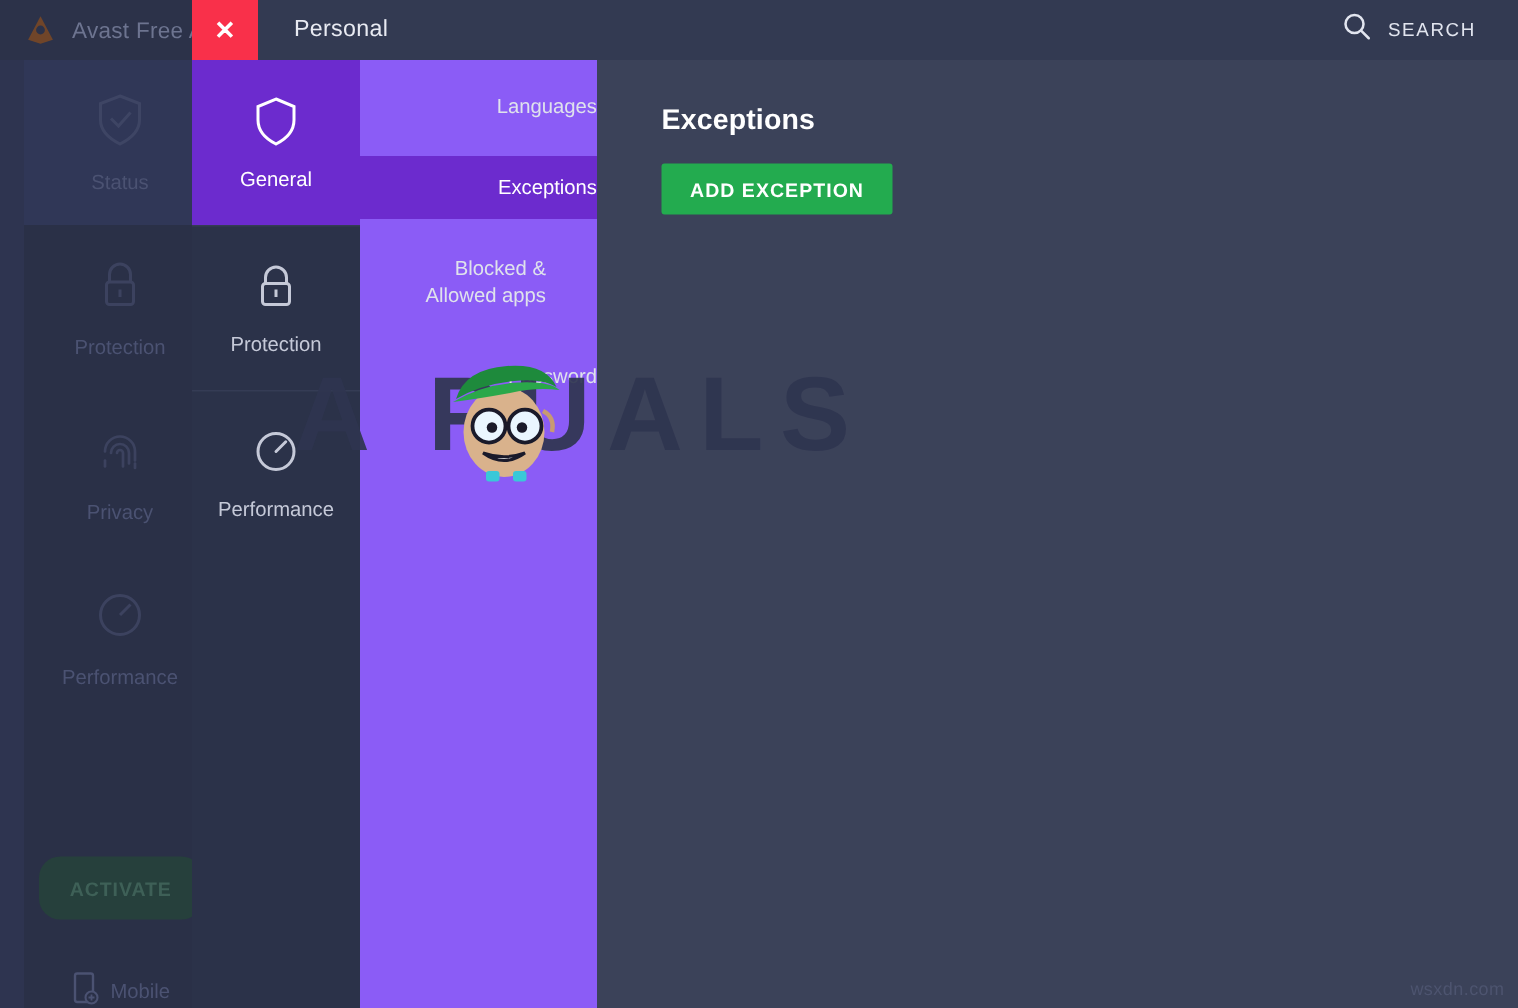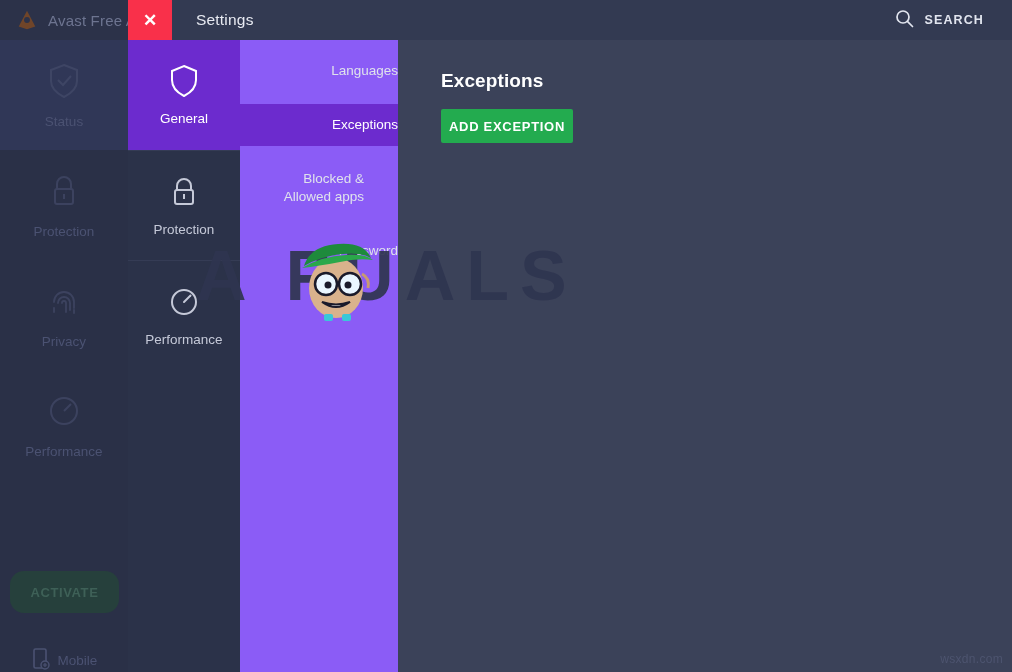--- a/index.html
+++ b/index.html
@@ -16,21 +16,21 @@
   .bg-titlebar {
     position: absolute; left: 0; top: 0; width: 1006px; height: 40px;
     background: #2c3249;
     display: flex; align-items: center; padding-left: 16px; gap: 10px;
   }
   .avast-logo { width: 22px; height: 22px; opacity: .55; }
   .bg-title {
     font-size: 15px; color: #6d7490; letter-spacing: .2px; white-space: nowrap;
   }
   .bg-sidebar {
-    position: absolute; left: 0; top: 40px; width: 129px; height: 632px;
+    position: absolute; left: 16px; top: 40px; width: 129px; height: 632px;
     background: #2a3047;
     border-right: 1px solid #343b55;
   }
   .bg-nav-item {
     position: relative; height: 110px;
     display: flex; flex-direction: column; align-items: center; justify-content: center;
     gap: 10px; color: #474e6d;
   }
   .bg-nav-item.active { background: #303757; }
   .bg-nav-item .lbl { font-size: 13.5px; color: #4b5272; }
@@ -74,21 +74,21 @@
     border: none;
   }
   .settings-title {
     margin-left: 24px; font-size: 15.5px; color: #e8eaf2; letter-spacing: .2px;
   }
   .search-area {
     position: absolute; right: 28px; top: 0; height: 40px;
     display: flex; align-items: center; gap: 11px; cursor: pointer;
   }
   .search-label {
-    font-size: 12.5px; color: #e2e5ef; letter-spacing: 1.1px; font-weight: 700;
+    font-size: 12.5px; color: #e2e5ef; letter-spacing: 1.1px; font-weight: 400;
   }
 
   
   .cat-rail {
     position: absolute; left: 0; top: 40px; width: 112px; height: 632px;
     background: #2b3249;
   }
   .cat-item {
     position: relative; height: 110px;
     display: flex; flex-direction: column; align-items: center; justify-content: center;
@@ -120,21 +120,21 @@
     background: #3b4259;
     padding: 30px 0 0 43px;
   }
   .content-title {
     font-size: 19px; font-weight: bold; color: #ffffff; letter-spacing: .1px;
   }
   .content-desc {
     margin-top: 21px; font-size: 13.5px; color: #e7e9f1; letter-spacing: .05px;
   }
   .add-btn {
-    margin-top: 17px; height: 34px; padding: 0 8px;
+    margin-top: 17px; height: 34px; padding: 0 19px;
     background: #23ab4f; border: none; border-radius: 2px;
     color: #ffffff; font-size: 13px; font-weight: bold; letter-spacing: .7px;
     cursor: pointer; display: inline-flex; align-items: center;
     font-family: "Liberation Sans", sans-serif;
   }
 
   
   .appuals-wm {
     position: absolute; left: 196px; top: 236px;
     font-size: 70px; font-weight: bold; letter-spacing: 11px;
@@ -248,21 +248,21 @@
     <i style="top:520px;height:5px;background:#12162a;"></i>
     <i style="top:548px;height:6px;background:#c0392b;"></i>
     <i style="top:580px;height:6px;background:#c0392b;"></i>
     <i style="top:612px;height:6px;background:#b03a2e;"></i>
   </div>
 
   <div class="settings-window">
 
     <div class="settings-titlebar">
       <button class="close-btn">✕</button>
-      <span class="settings-title">Settings</span>
+      <span class="settings-title">Personal</span>
       <div class="search-area">
         <span>
           <svg width="19" height="19" viewBox="0 0 19 19">
             <circle cx="8" cy="8" r="6" fill="none" stroke="#e2e5ef" stroke-width="1.7"></circle>
             <line x1="12.4" y1="12.4" x2="17.5" y2="17.5" stroke="#e2e5ef" stroke-width="1.7" stroke-linecap="round"></line>
           </svg>
         </span>
         <span class="search-label">SEARCH</span>
       </div>
     </div>

